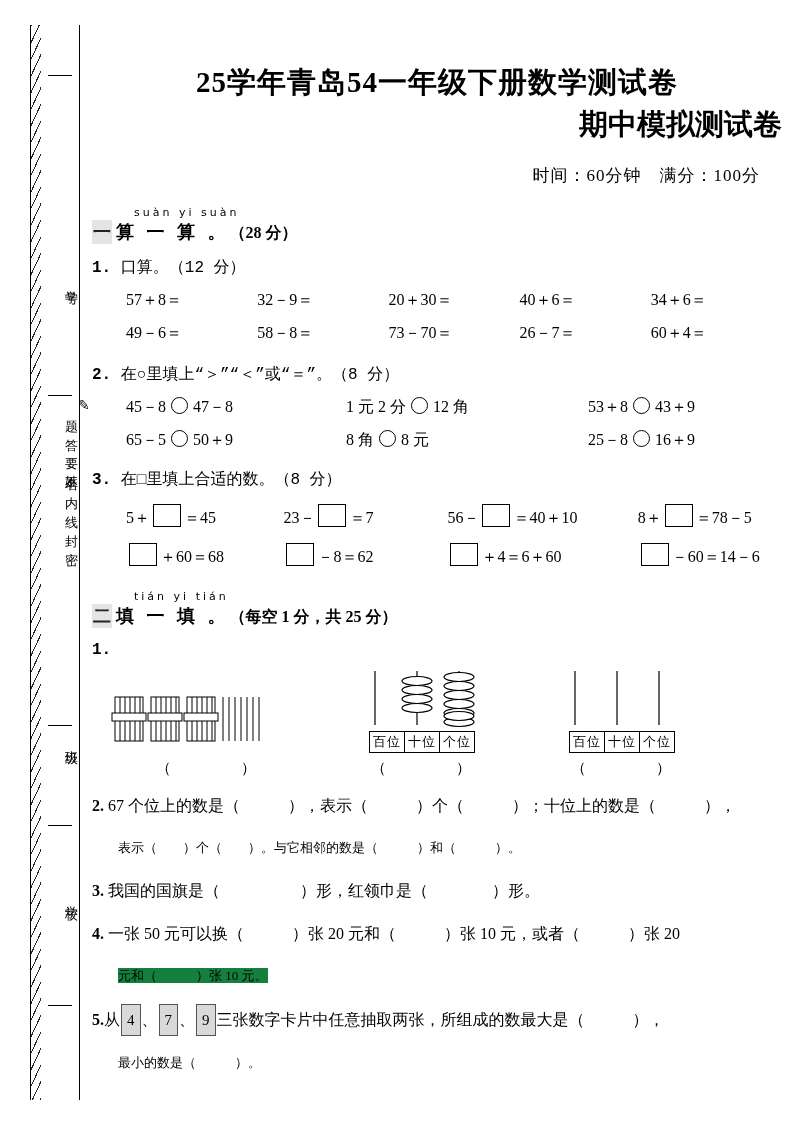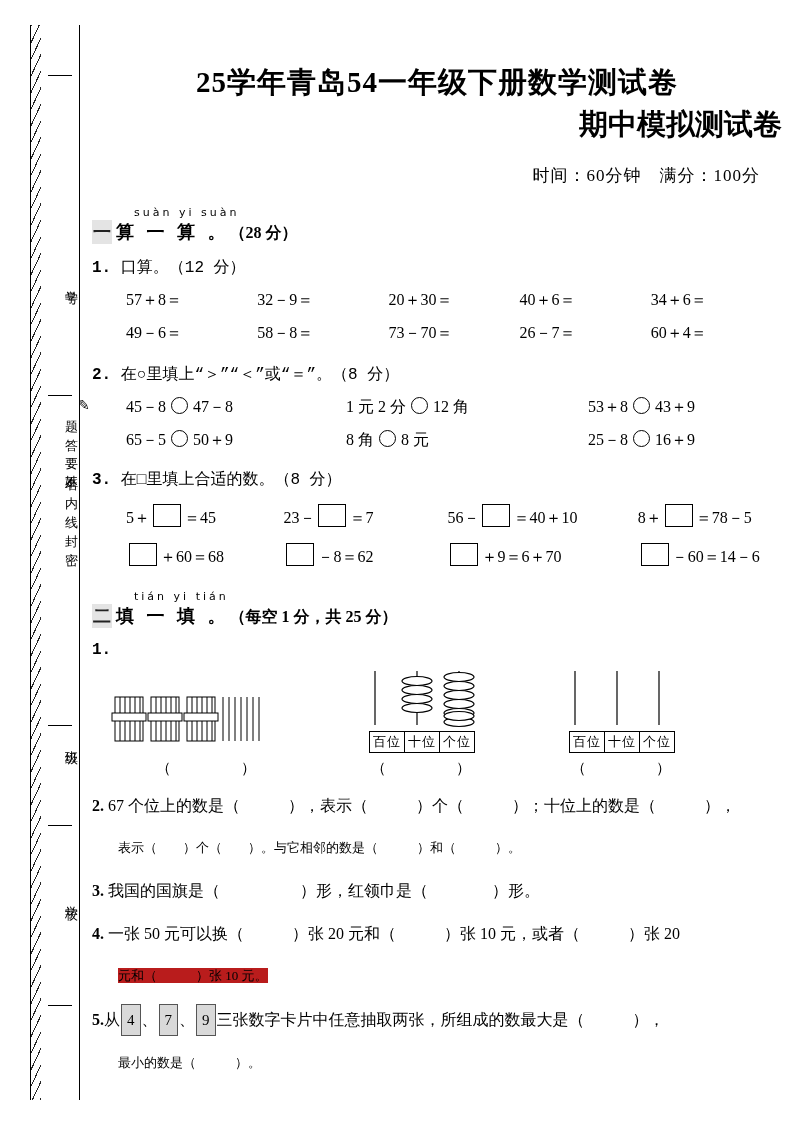--- a/index.html
+++ b/index.html
@@ -87,21 +87,21 @@
   .fig-row{display:flex;margin-top:8px;align-items:flex-end;}
   .fig{position:relative;}
   .cap{text-align:center;font-size:15px;margin-top:6px;letter-spacing:2px;}
 
   .txt{margin-top:13px;font-size:16px;line-height:30px;}
   .txt2{margin-top:12px;font-size:13px;line-height:30px;padding-left:26px;}
   .card{
     display:inline-block;background:#d9d9d9;border:1px solid #555;
     padding:0 5px;font-size:15px;margin:0 1px;
   }
-  .hl{background:#b91c1c;}
+  .hl{background:#15803d;}
 
   .placeval{border-collapse:collapse;font-size:13px;}
   .placeval td{border:1px solid #000;padding:1px 3px;text-align:center;letter-spacing:1px;}
   .bullet{position:absolute;left:-14px;top:0;font-size:14px;}
 </style>
 </head>
 <body>
 
 <div class="page">
 
@@ -176,21 +176,21 @@
       </div>
       <div class="row ind" style="margin-top:14px;">
         <div style="width:24%;"><span>5＋</span><span class="bx"></span><span>＝45</span></div>
         <div style="width:25%;"><span>23－</span><span class="bx"></span><span>＝7</span></div>
         <div style="width:29%;"><span>56－</span><span class="bx"></span><span>＝40＋10</span></div>
         <div style="width:22%;"><span>8＋</span><span class="bx"></span><span>＝78－5</span></div>
       </div>
       <div class="row ind" style="margin-top:14px;">
         <div style="width:24%;"><span class="bx"></span><span>＋60＝68</span></div>
         <div style="width:25%;"><span class="bx"></span><span>－8＝62</span></div>
-        <div style="width:29%;"><span class="bx"></span><span>＋9＝6＋70</span></div>
+        <div style="width:29%;"><span class="bx"></span><span>＋4＝6＋60</span></div>
         <div style="width:22%;"><span class="bx"></span><span>－60＝14－6</span></div>
       </div>
     </div>
 
     <div class="sec" style="margin-top:22px;">
       <div class="pinyin">tián yi tián</div>
       <div class="sec-head">
         <span class="sec-num shade">二</span>
         <span class="sec-title">填 一 填 。</span>
         <span class="sec-score">（每空 1 分，共 25 分）</span>

